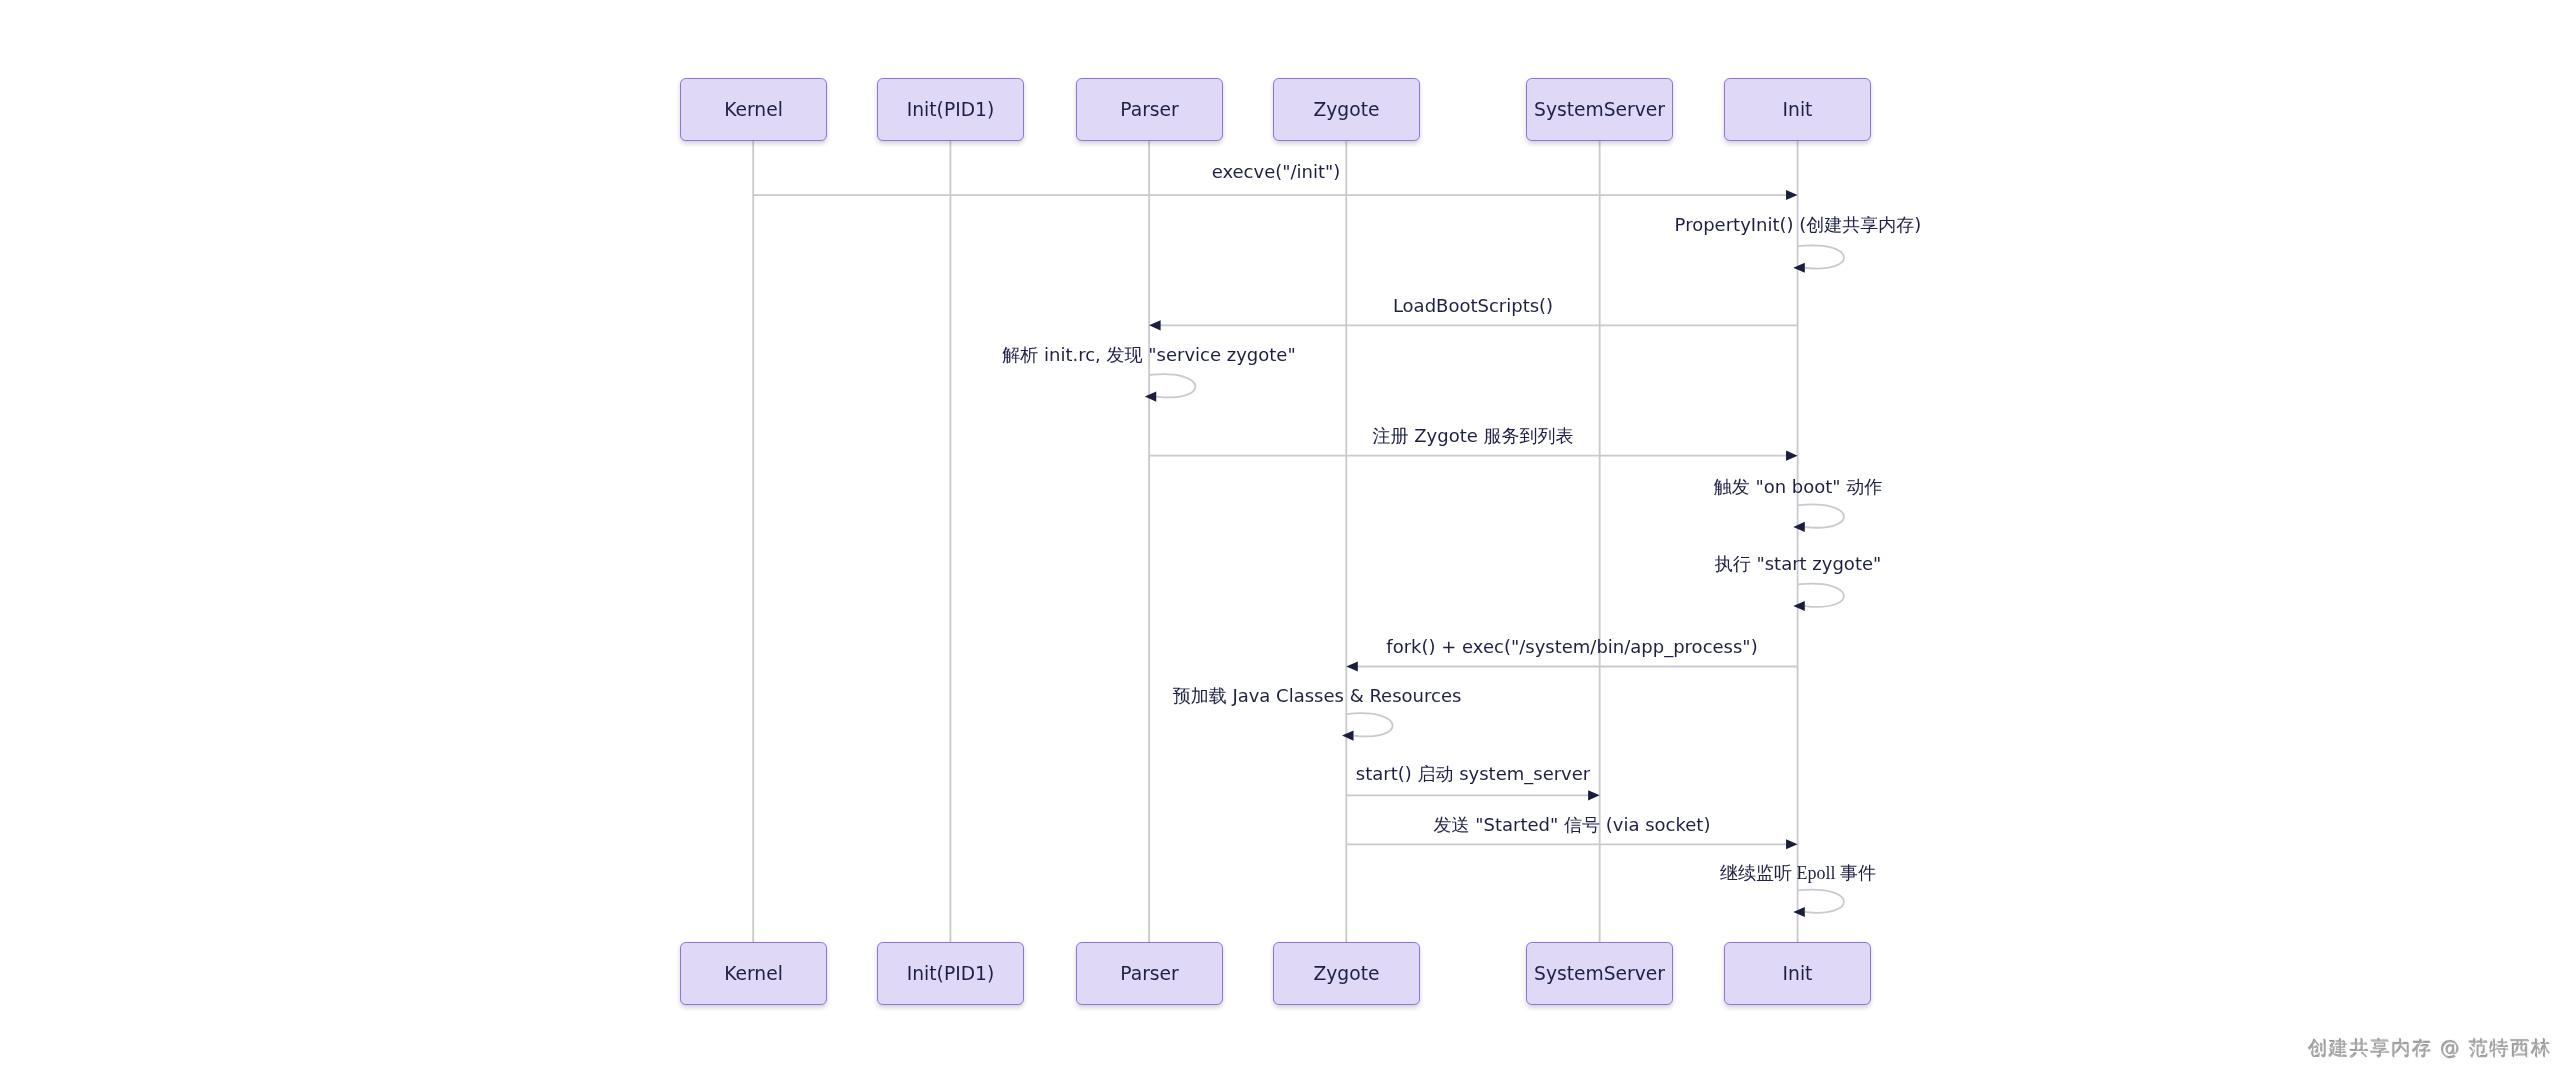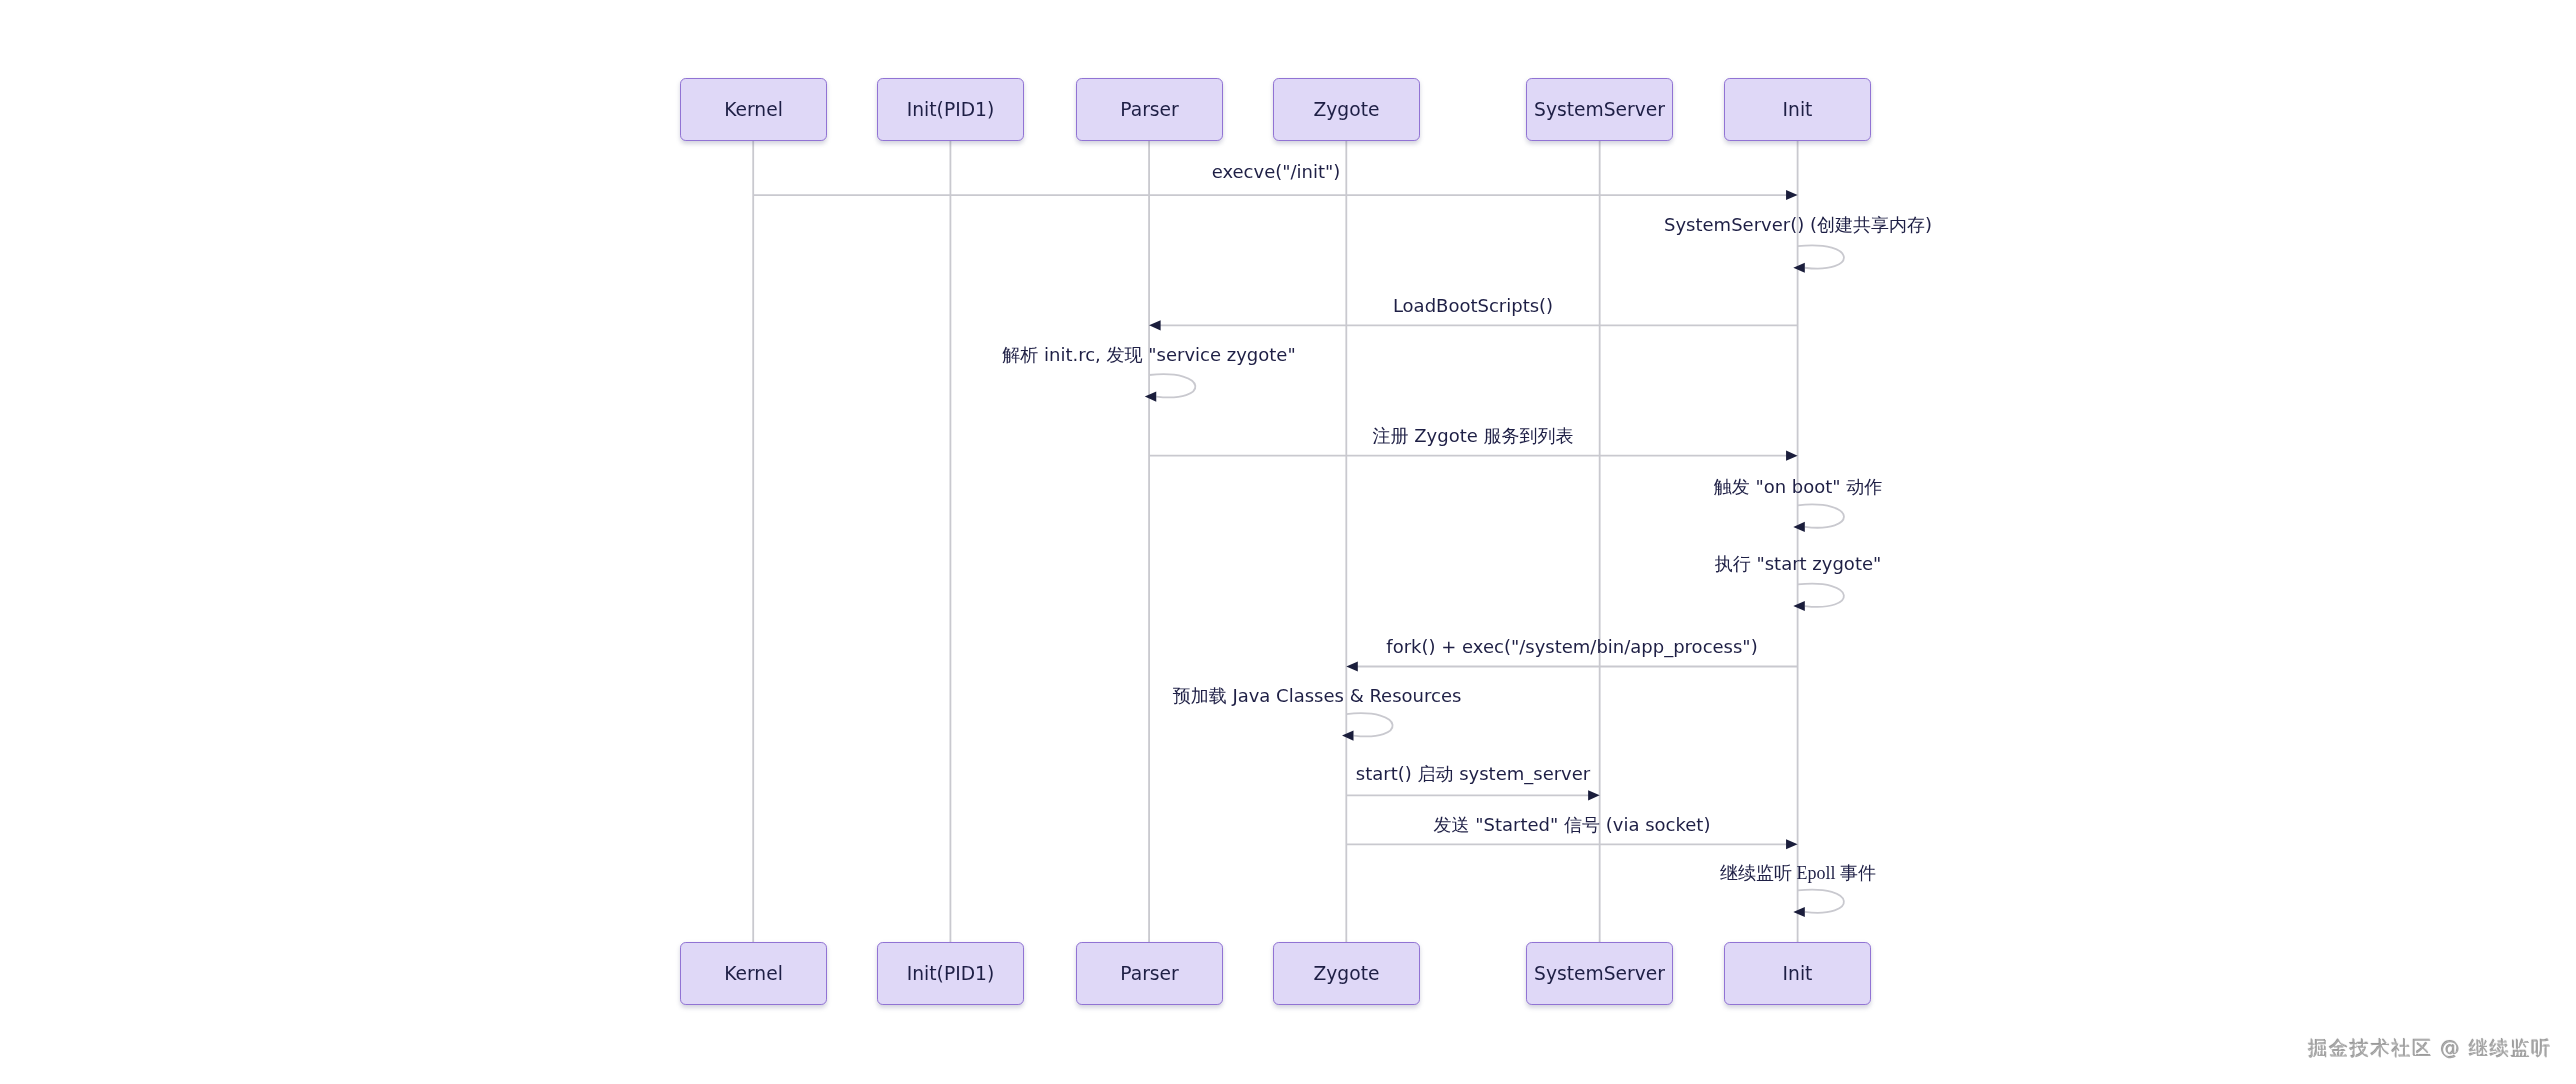--- a/index.html
+++ b/index.html
@@ -137,28 +137,28 @@
       <span>Zygote</span>
     </div>
   <div class="actor" style="left:1526px; top:942px;">
       <span>SystemServer</span>
     </div>
   <div class="actor" style="left:1724px; top:942px;">
       <span>Init</span>
     </div>
 
   <div class="msg-label" style="left:1276px; top:171px;">execve("/init")</div>
-  <div class="msg-label" style="left:1798px; top:225px;">SystemServer() (创建共享内存)</div>
+  <div class="msg-label" style="left:1798px; top:225px;">PropertyInit() (创建共享内存)</div>
   <div class="msg-label" style="left:1473px; top:305px;">LoadBootScripts()</div>
   <div class="msg-label" style="left:1149px; top:355px;">解析 init.rc, 发现 "service zygote"</div>
   <div class="msg-label" style="left:1473px; top:436px;">注册 Zygote 服务到列表</div>
   <div class="msg-label" style="left:1798px; top:487px;">触发 "on boot" 动作</div>
   <div class="msg-label" style="left:1798px; top:564px;">执行 "start zygote"</div>
   <div class="msg-label" style="left:1572px; top:646px;">fork() + exec("/system/bin/app_process")</div>
   <div class="msg-label" style="left:1317px; top:696px;">预加载 Java Classes &amp; Resources</div>
   <div class="msg-label" style="left:1473px; top:774px;">start() 启动 system_server</div>
   <div class="msg-label" style="left:1572px; top:825px;">发送 "Started" 信号 (via socket)</div>
   <div class="msg-label" style="left:1798px; top:873px;font-family:Liberation Serif, serif;">继续监听 Epoll 事件</div>
 
-  <div class="watermark">掘金技术社区 @ 继续监听</div>
+  <div class="watermark">创建共享内存 @ 范特西林</div>
 
 </div>
 
 
 </body></html>

